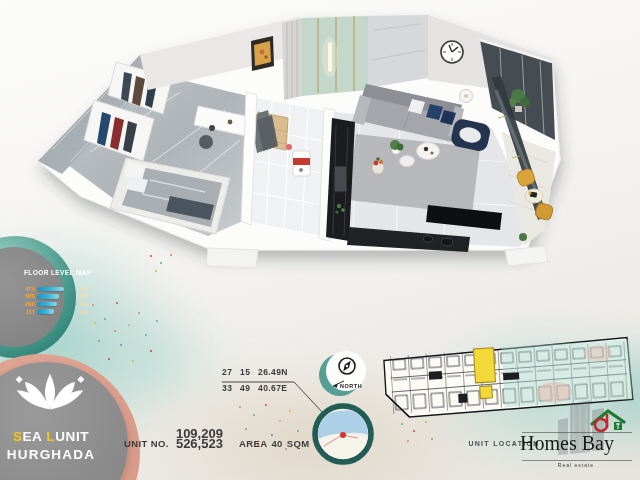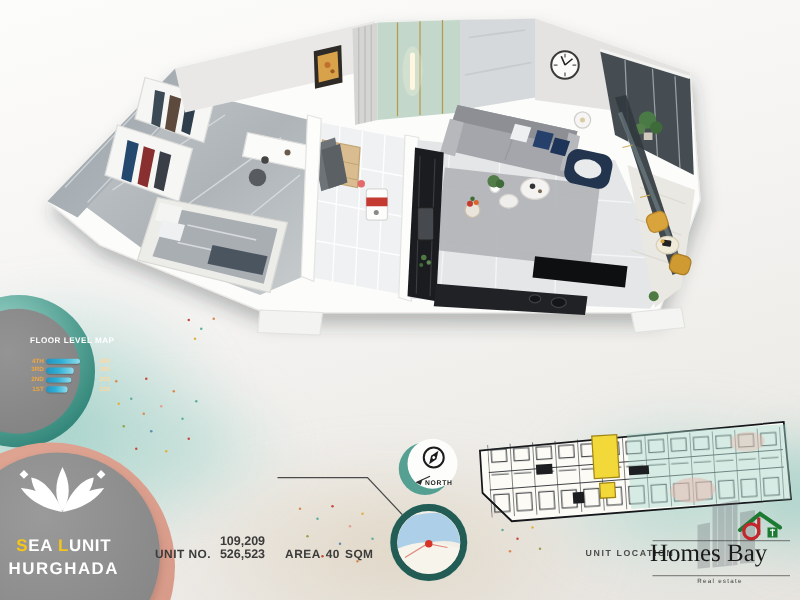--- a/index.html
+++ b/index.html
@@ -40,21 +40,21 @@
   .lotus{left:8px;top:372px;}
   .brand1{left:-22px;top:429px;width:146px;text-align:center;font-size:13.5px;font-weight:bold;color:#fff;letter-spacing:.6px;}
   .brand1 .acc{color:#f5c518;}
   .brand2{left:-26px;top:447px;width:154px;text-align:center;font-size:13.5px;font-weight:bold;color:#fff;letter-spacing:1.2px;}
 
   
   .coords{left:222px;top:367px;font-size:8.5px;font-weight:bold;color:#3b3b3b;letter-spacing:.4px;word-spacing:5px;}
   .coords div{height:16px;}
   .unitinfo{left:124px;top:429px;display:flex;align-items:flex-end;color:#3b3b3b;font-weight:bold;}
   .ui-label{font-size:9.5px;letter-spacing:.4px;}
-  .ui-stack{display:flex;flex-direction:column;margin-left:7px;font-size:10px;line-height:10px;}
+  .ui-stack{display:flex;flex-direction:column;margin-left:7px;font-size:13px;line-height:10px;}
   .ui-area{display:flex;gap:4px;margin-left:16px;font-size:9.5px;letter-spacing:.4px;}
 
   .unitloc{left:448px;top:440px;width:112px;text-align:center;font-size:7px;font-weight:bold;color:#4c4c4c;letter-spacing:1.3px;}
 
   
   .hb{left:520px;top:406px;width:120px;height:74px;}
   .hb-name{position:absolute;left:0;top:26px;width:112px;text-align:left;
     font-family:"Liberation Serif",serif;font-size:20px;color:#191919;}
   .hb-line-t{position:absolute;left:2px;top:26px;width:110px;border-top:.7px solid rgba(60,60,60,.55);}
   .hb-line-b{position:absolute;left:2px;top:54px;width:110px;border-top:.7px solid rgba(60,60,60,.55);}
@@ -300,20 +300,24 @@
         <path d="M50,45 C32,42 18,34 10,22 C26,23 42,32 50,45 Z"></path>
         <path d="M50,45 C68,42 82,34 90,22 C74,23 58,32 50,45 Z"></path>
         <rect x="10" y="6" width="6" height="6" transform="rotate(45 13 9)"></rect>
         <rect x="84" y="6" width="6" height="6" transform="rotate(45 87 9)"></rect>
       </g>
     </svg>
     <div class="abs brand1"><span class="acc">S</span><span>EA </span><span class="acc">L</span><span>UNIT</span></div>
     <div class="abs brand2">HURGHADA</div>
   </div>
 
+  <div class="abs coords">
+    <div>27 15 26.49N</div>
+    <div>33 49 40.67E</div>
+  </div>
   <svg class="abs" style="left:0;top:0;pointer-events:none" width="640" height="480">
     <polyline points="222,382 294,382 339,430" fill="none" stroke="#4a4a4a" stroke-width="1"></polyline>
   </svg>
 
   <div class="abs unitinfo">
     <span class="ui-label">UNIT NO.</span>
     <span class="ui-stack">
       <span>109,209</span>
       <span>526,523</span>
     </span>

